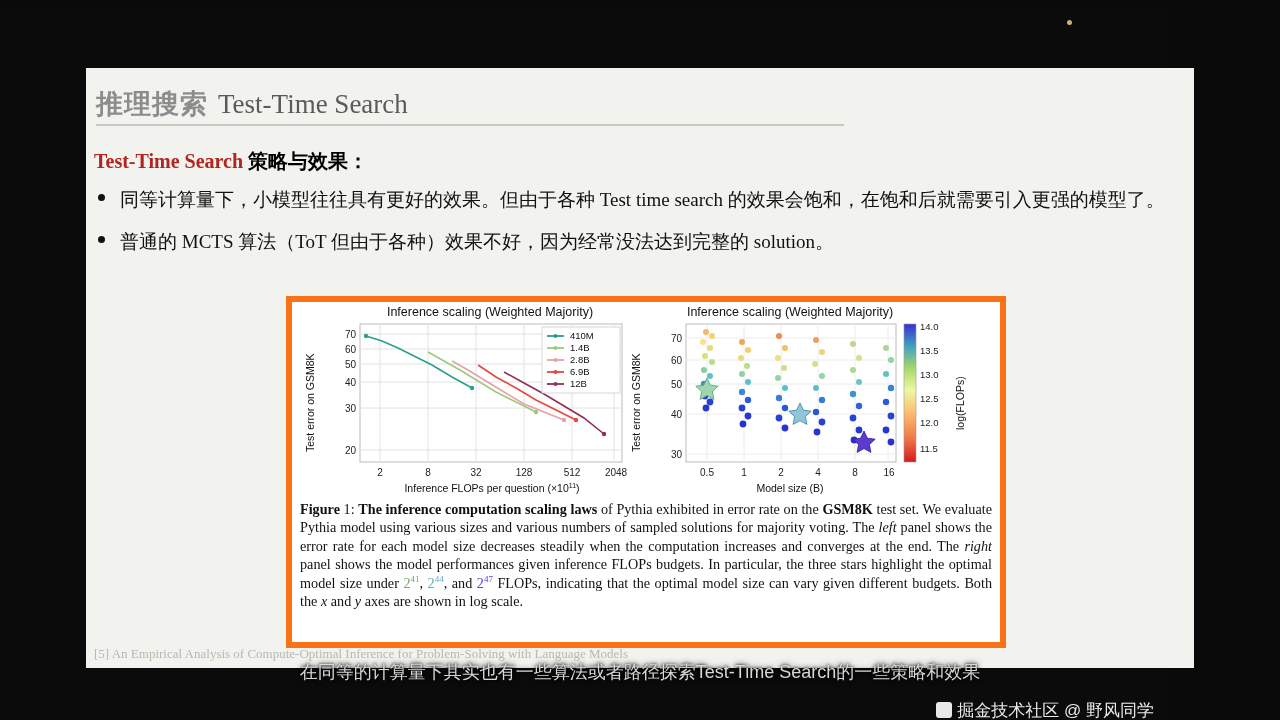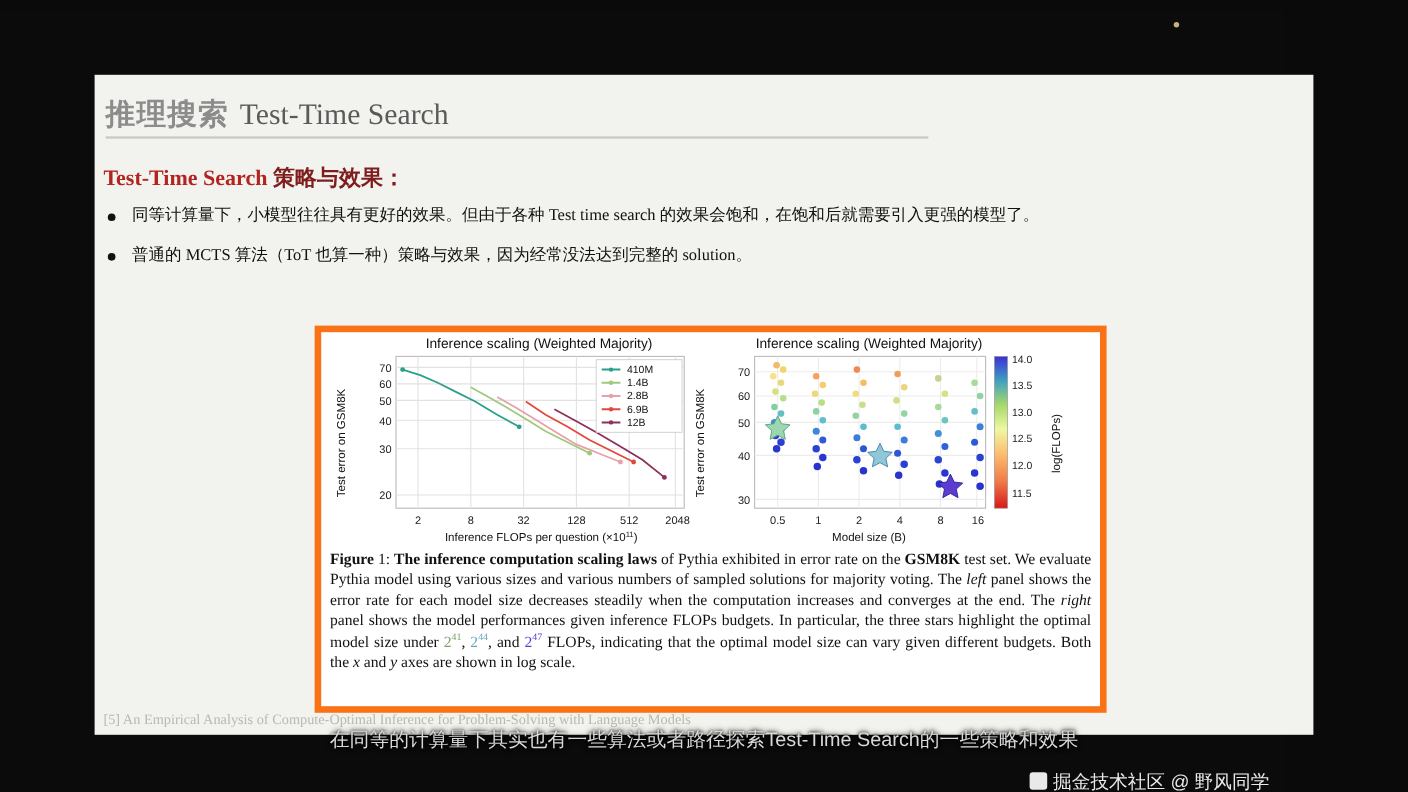--- a/index.html
+++ b/index.html
@@ -14,25 +14,25 @@
 
   
   .title-row{position:absolute;left:10px;top:18px;width:1000px;}
   .title-cn{font-family:"Liberation Sans",sans-serif;font-weight:bold;font-size:27px;color:#8c8c8c;letter-spacing:1px;}
   .title-en{font-family:"Liberation Serif",serif;font-size:27px;color:#5a5a5a;margin-left:10px;}
   .title-rule{position:absolute;left:10px;top:56px;width:748px;height:2px;background:#c9c9c0;}
 
   
   .subhead{position:absolute;left:8px;top:80px;font-size:20px;font-weight:bold;}
   .subhead .red{color:#b3231f;}
-  .subhead .redcn{color:#7f1d1d;}
+  .subhead .redcn{color:#000000;}
 
   
   .bullets{position:absolute;left:8px;top:118px;width:1090px;}
-  .bullet{position:relative;padding-left:26px;margin-bottom:14px;font-size:15px;color:#111;line-height:1.45;}
+  .bullet{position:relative;padding-left:26px;margin-bottom:14px;font-size:19px;color:#111;line-height:1.45;}
   .bullet .dot{position:absolute;left:4px;top:8px;width:7px;height:7px;border-radius:50%;background:#111;}
 
   
   .figbox{position:absolute;left:200px;top:228px;width:708px;height:340px;background:#fff;border:6px solid #f97316;}
 
   .caption{position:absolute;left:2px;top:198px;width:692px;padding:0 6px;font-size:14.2px;line-height:1.30;color:#111;text-align:justify;}
   .caption b{font-weight:bold;}
   .caption i{font-style:italic;}
   sup{font-size:9px;}
 
@@ -73,21 +73,21 @@
       <span class="red">Test-Time Search </span><span class="redcn">策略与效果：</span>
     </div>
 
     <div class="bullets">
       <div class="bullet">
         <span class="dot"></span>
         <span>同等计算量下，小模型往往具有更好的效果。但由于各种 Test time search 的效果会饱和，在饱和后就需要引入更强的模型了。</span>
       </div>
       <div class="bullet">
         <span class="dot"></span>
-        <span>普通的 MCTS 算法（ToT 也算一种）策略与效果，因为经常没法达到完整的 solution。</span>
+        <span>普通的 MCTS 算法（ToT 但由于各种）效果不好，因为经常没法达到完整的 solution。</span>
       </div>
     </div>
 
     <div class="figbox">
 
       <svg width="706" height="196" viewBox="0 0 706 196">
 
         <g>
           <text x="198" y="14" text-anchor="middle" font-family="Liberation Sans, sans-serif" font-size="12.5" fill="#111">Inference scaling (Weighted Majority)</text>
 

